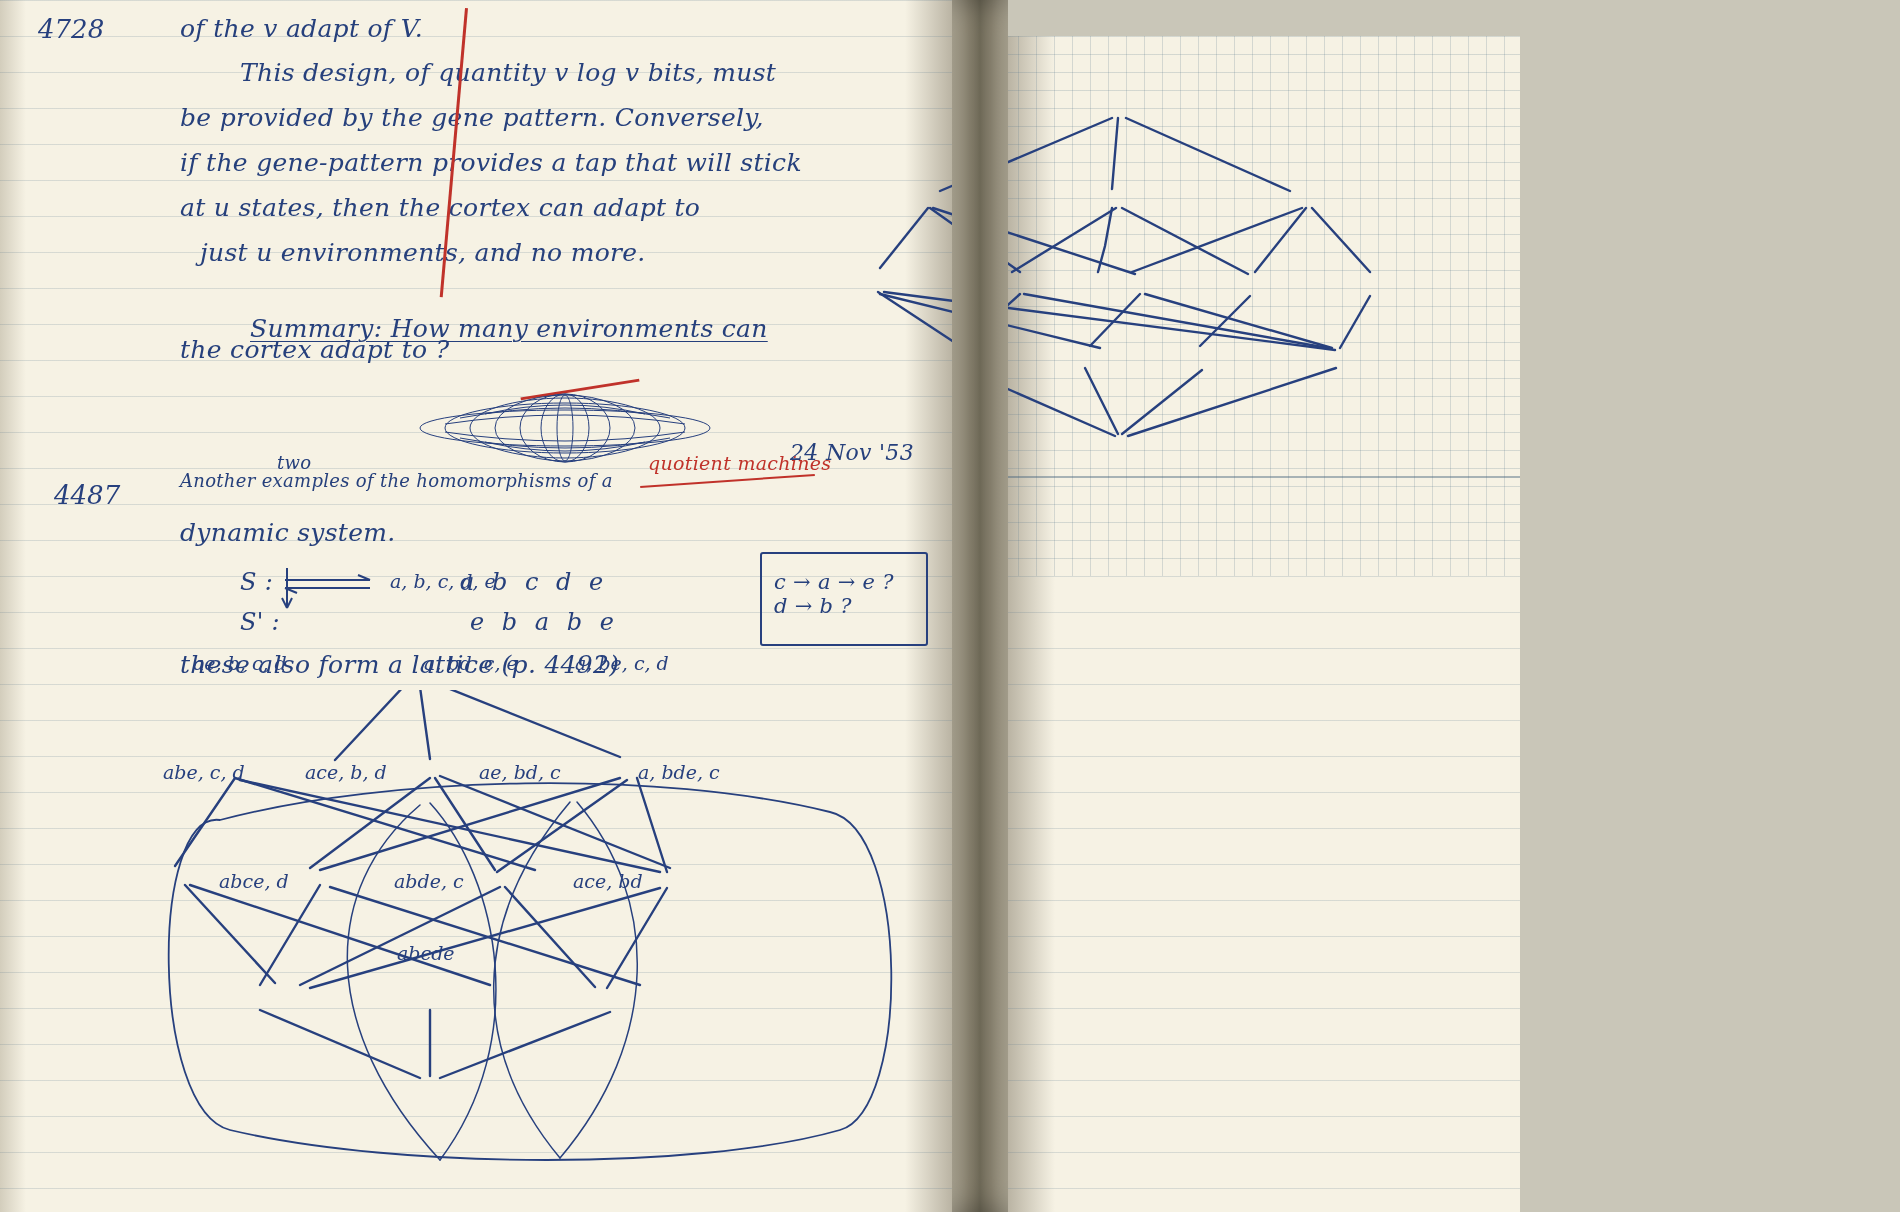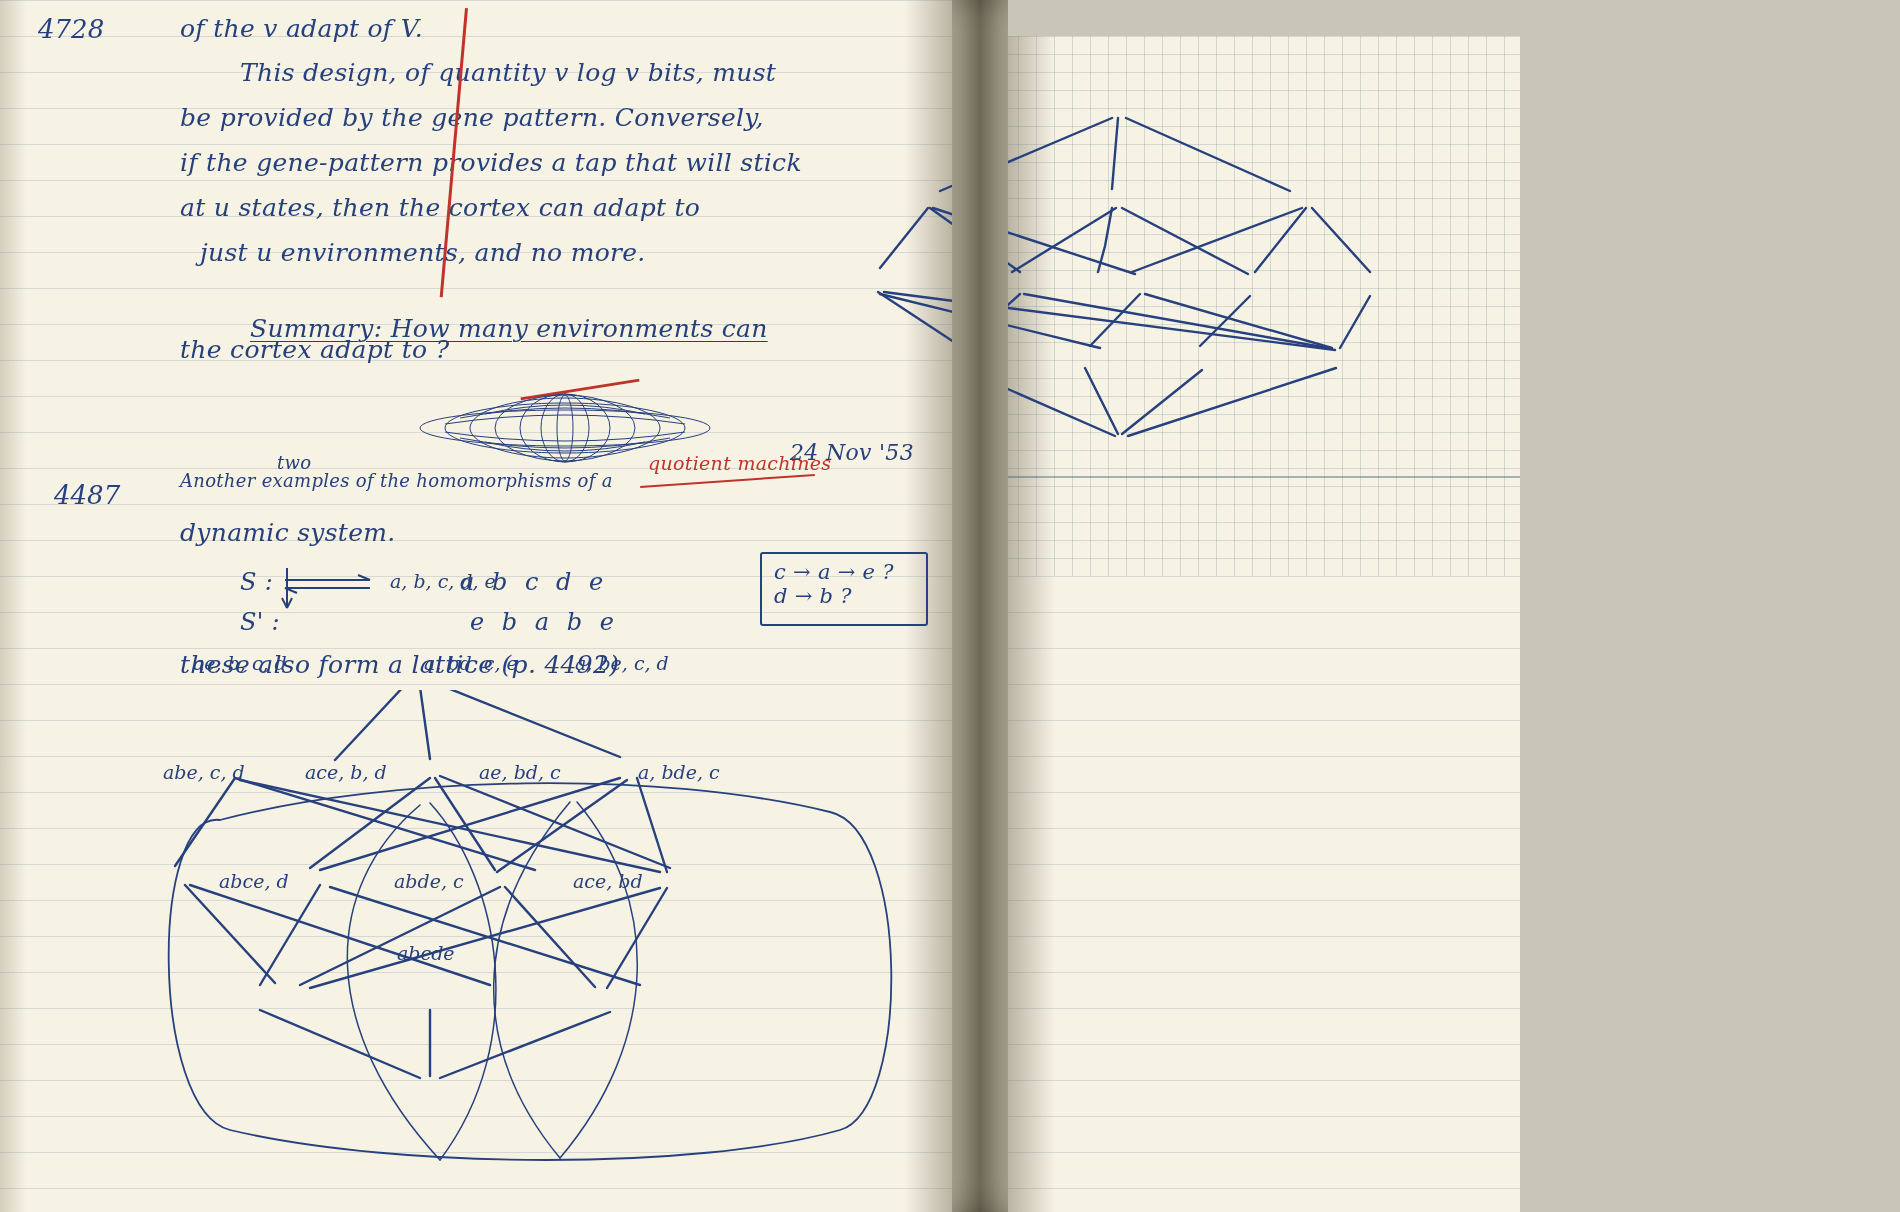--- a/index.html
+++ b/index.html
@@ -45,21 +45,21 @@
     font-style:italic;
     letter-spacing:.3px;
   }
   .hw-red{color:#c0322a;}
   .pagenum{font-family:"DejaVu Serif",serif;font-style:italic;color:#27407e;font-size:26px;}
   .line{position:absolute;white-space:nowrap;}
 
   .node{position:absolute;font-family:"DejaVu Serif",serif;font-style:italic;color:#27407e;font-size:19px;white-space:nowrap;}
   .lattice{position:absolute;}
   .lattice svg{display:block;}
-  .boxed{position:absolute;border:2px solid #27407e;border-radius:3px;padding:6px 12px;}
+  .boxed{position:absolute;border:2px solid #27407e;border-radius:3px;padding:16px 12px;}
   .redline{position:absolute;background:#c0322a;}
 </style>
 </head>
 <body>
 
 <div class="page">
 
   <div class="leaf leaf-left">
     <div class="ruled"></div>
 

